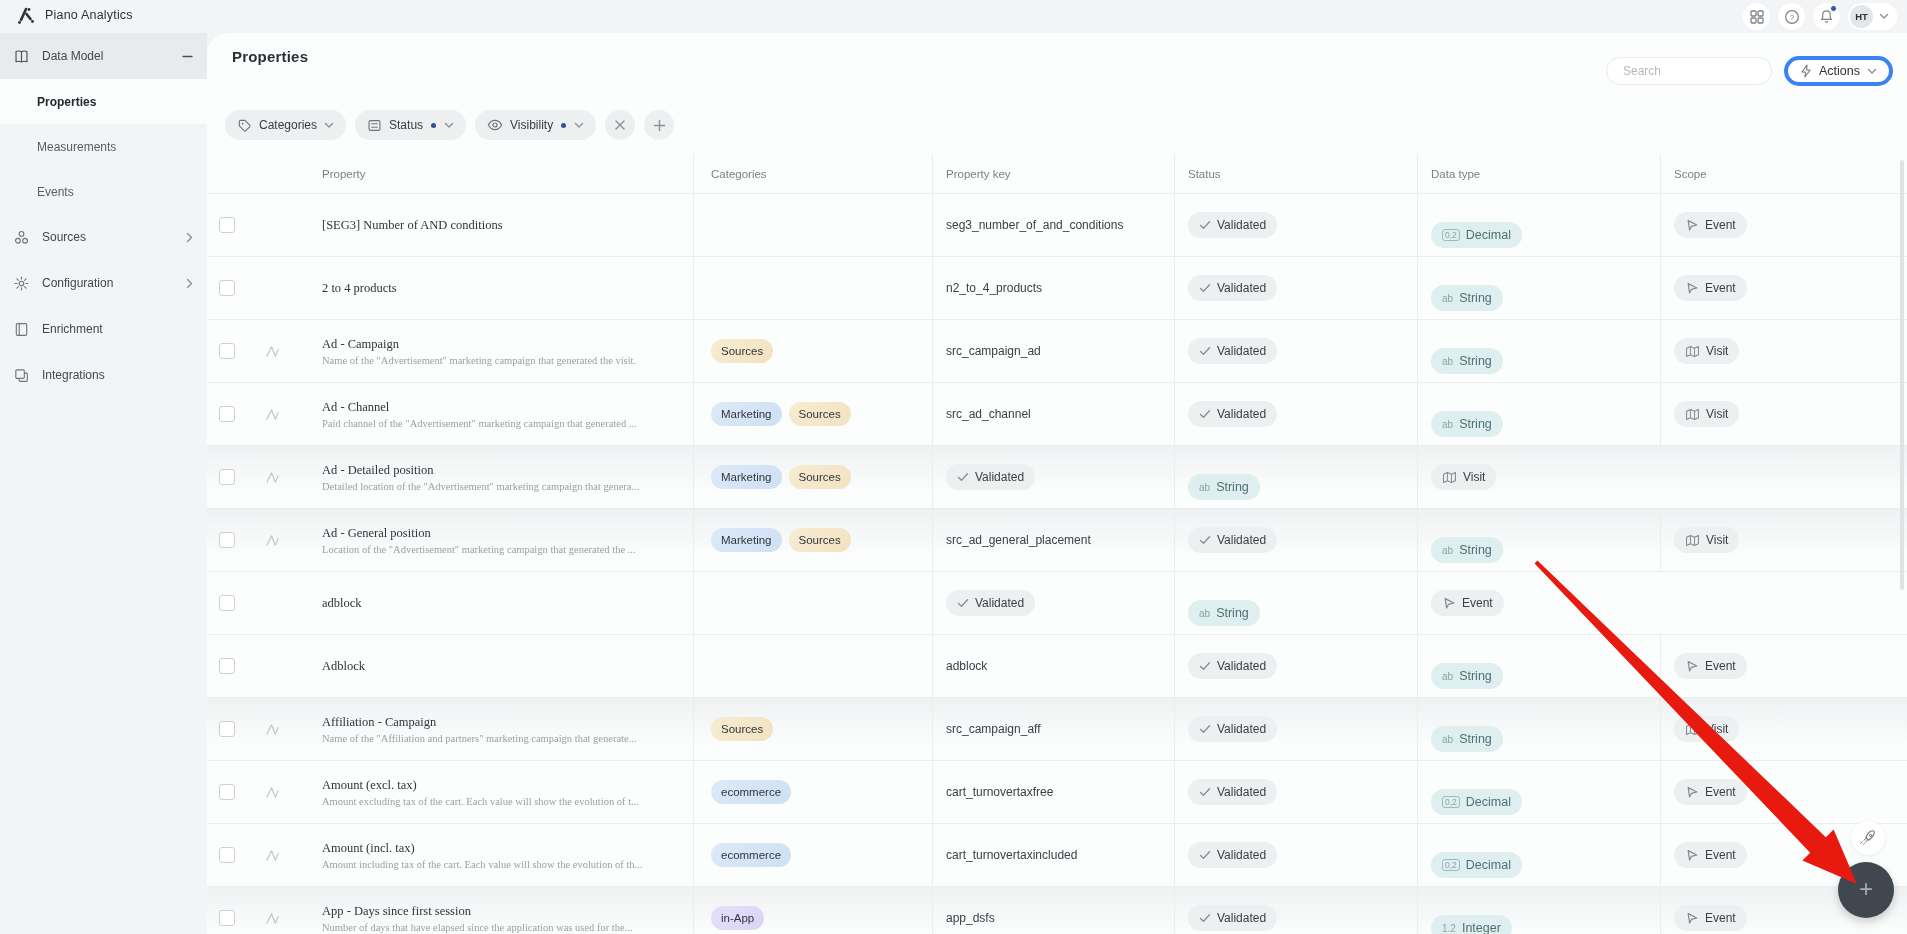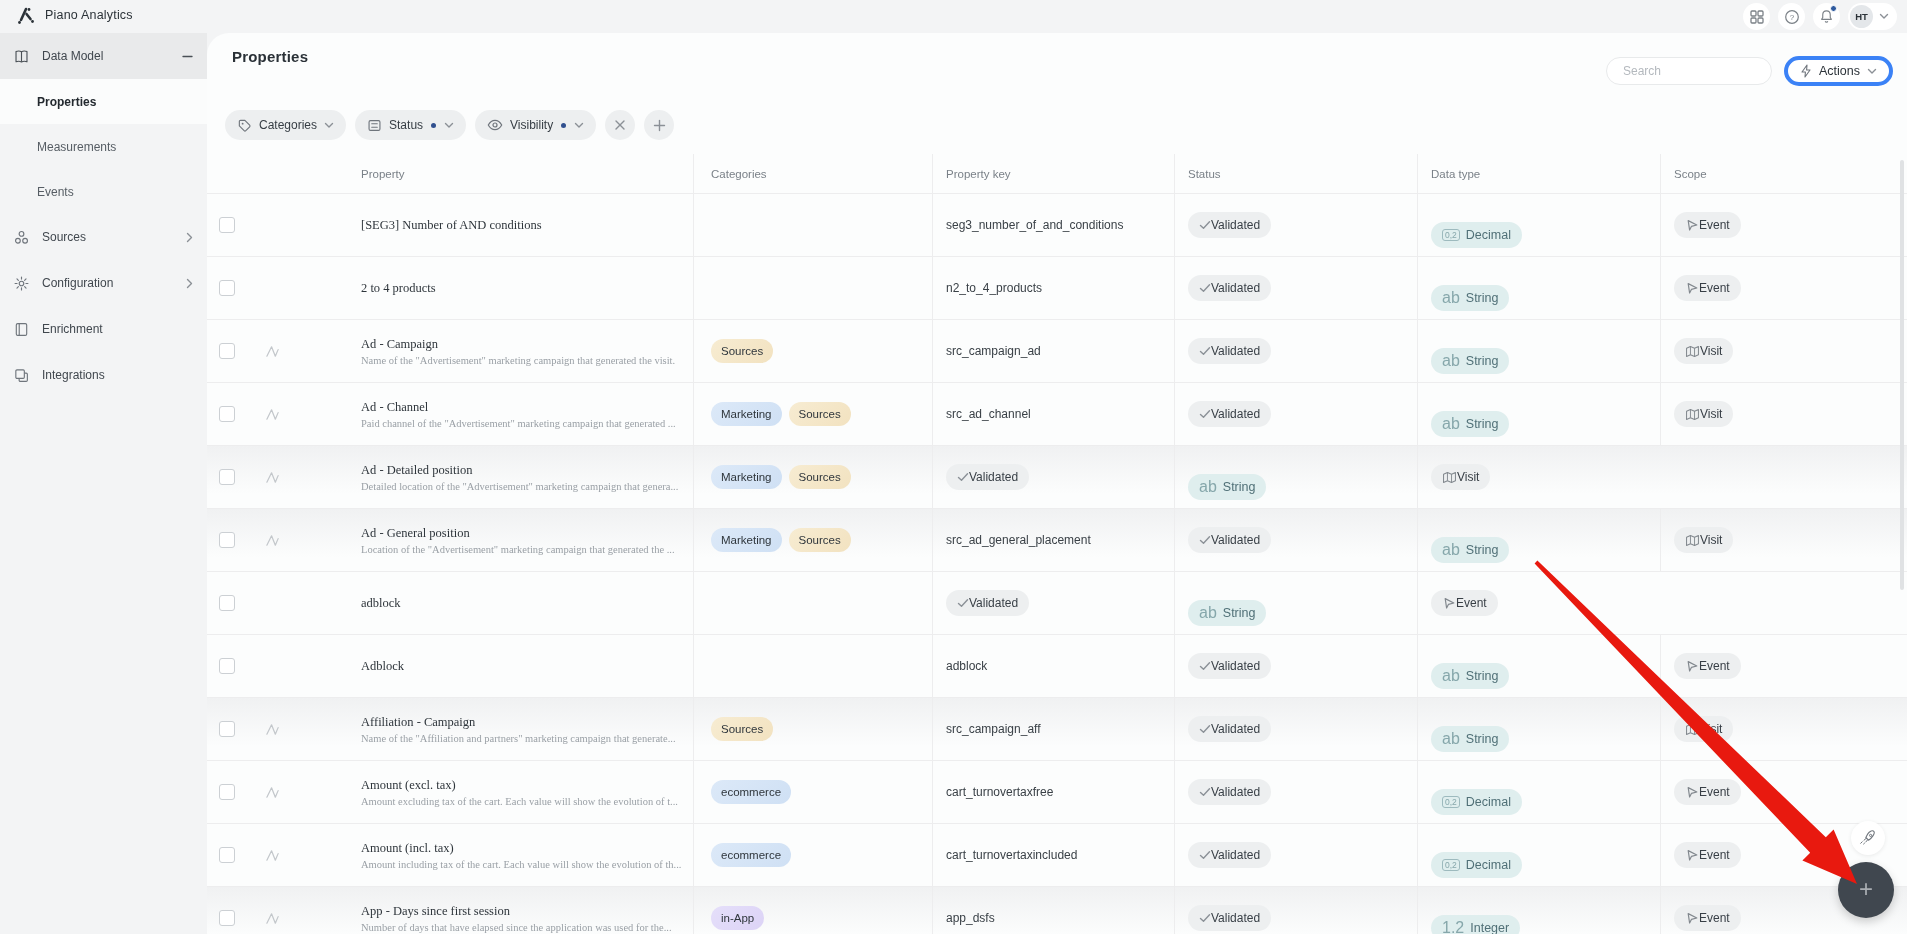--- a/index.html
+++ b/index.html
@@ -43,37 +43,37 @@
   .chip .c-label{font-size:12px;color:#363d44;}
   .chip .c-dot{width:5px;height:5px;border-radius:50%;background:#31508f;margin:0 1px;}
   .round-btn{width:30px;height:30px;border-radius:50%;background:#edeff0;display:flex;align-items:center;justify-content:center;cursor:pointer;}
 
   
   .table{margin-top:14px;}
   .trow{display:grid;grid-template-columns:47px 64px 375px 239px 242px 243px 243px 1fr;align-items:center;height:63px;border-bottom:1px solid #ededee;}
   .thead{height:40px;}
   .thead .hcell{font-size:11.5px;color:#7a8188;}
   .cell{height:100%;display:flex;align-items:center;}
-  .c-prop{padding-left:4px;margin-left:39px;}
+  .c-prop{padding-left:4px;}
   .c-cat,.c-key,.c-status,.c-type,.c-scope{border-left:1px solid #ededee;padding-left:13px;}
   .c-cat{padding-left:17px;gap:7px;}
   .prop-stack{display:flex;flex-direction:column;gap:3px;font-family:Liberation Serif, serif;}
   .prop-name{font-size:12.5px;color:#2e353b;}
   .prop-desc{font-size:10.5px;color:#9aa0a6;}
   .prop-key{font-size:12px;color:#3a4147;}
   .trow.shaded{background:linear-gradient(180deg,#f0f1f2 0%,rgba(255,255,255,0) 78%);}
   .checkbox{width:16px;height:16px;border:1.5px solid #ccd0d4;border-radius:3px;background:#fff;margin-left:12px;cursor:pointer;}
   .g-ic{margin-left:10px;display:flex;}
-  .pill{height:26px;border-radius:13px;background:#edeff0;display:inline-flex;align-items:center;padding:0 11px;font-size:12px;color:#383f46;}
+  .pill{height:26px;border-radius:13px;background:#edeff0;display:inline-flex;align-items:center;gap:6px;padding:0 11px;font-size:12px;color:#383f46;}
   .cat-chip{height:24px;border-radius:12px;display:inline-flex;align-items:center;padding:0 10px;font-size:11.5px;color:#2f363c;}
   .cat-blue{background:linear-gradient(135deg,#dce9f8,#cfe0f4);}
   .cat-sand{background:linear-gradient(135deg,#f7ecd2,#f2e2c0);}
   .cat-purple{background:linear-gradient(135deg,#e5dffa,#dcd3f6);}
   .type-pill{height:26px;border-radius:13px;background:#dfeeee;display:inline-flex;align-items:center;gap:6px;padding:0 11px;font-size:12.5px;color:#507077;margin-top:20px;}
-  .type-prefix{font-size:16px;color:#86a7ab;}
+  .type-prefix{font-size:10px;color:#86a7ab;}
   .type-prefix.boxed{font-size:8.5px;border:1px solid #9dbabe;border-radius:3px;padding:1px 2px;line-height:1;}
 
   
   .rocket-btn{position:absolute;right:22px;bottom:79px;width:34px;height:34px;border-radius:50%;background:#fff;box-shadow:0 1px 4px rgba(0,0,0,.08);display:flex;align-items:center;justify-content:center;cursor:pointer;z-index:20;}
   .fab{position:absolute;right:13px;bottom:16px;width:56px;height:56px;border-radius:50%;background:#40474f;display:flex;align-items:center;justify-content:center;cursor:pointer;z-index:20;box-shadow:0 4px 10px rgba(0,0,0,.18);}
   .fab .plus{font-size:24px;color:#a9adb2;font-weight:400;line-height:1;margin-top:-2px;}
   .arrow-overlay{position:absolute;inset:0;pointer-events:none;z-index:40;}
   .scroll-thumb{position:absolute;right:3px;top:160px;width:4px;height:430px;border-radius:2px;background:#e0e2e4;z-index:10;cursor:pointer;}
 </style>
 </head>

